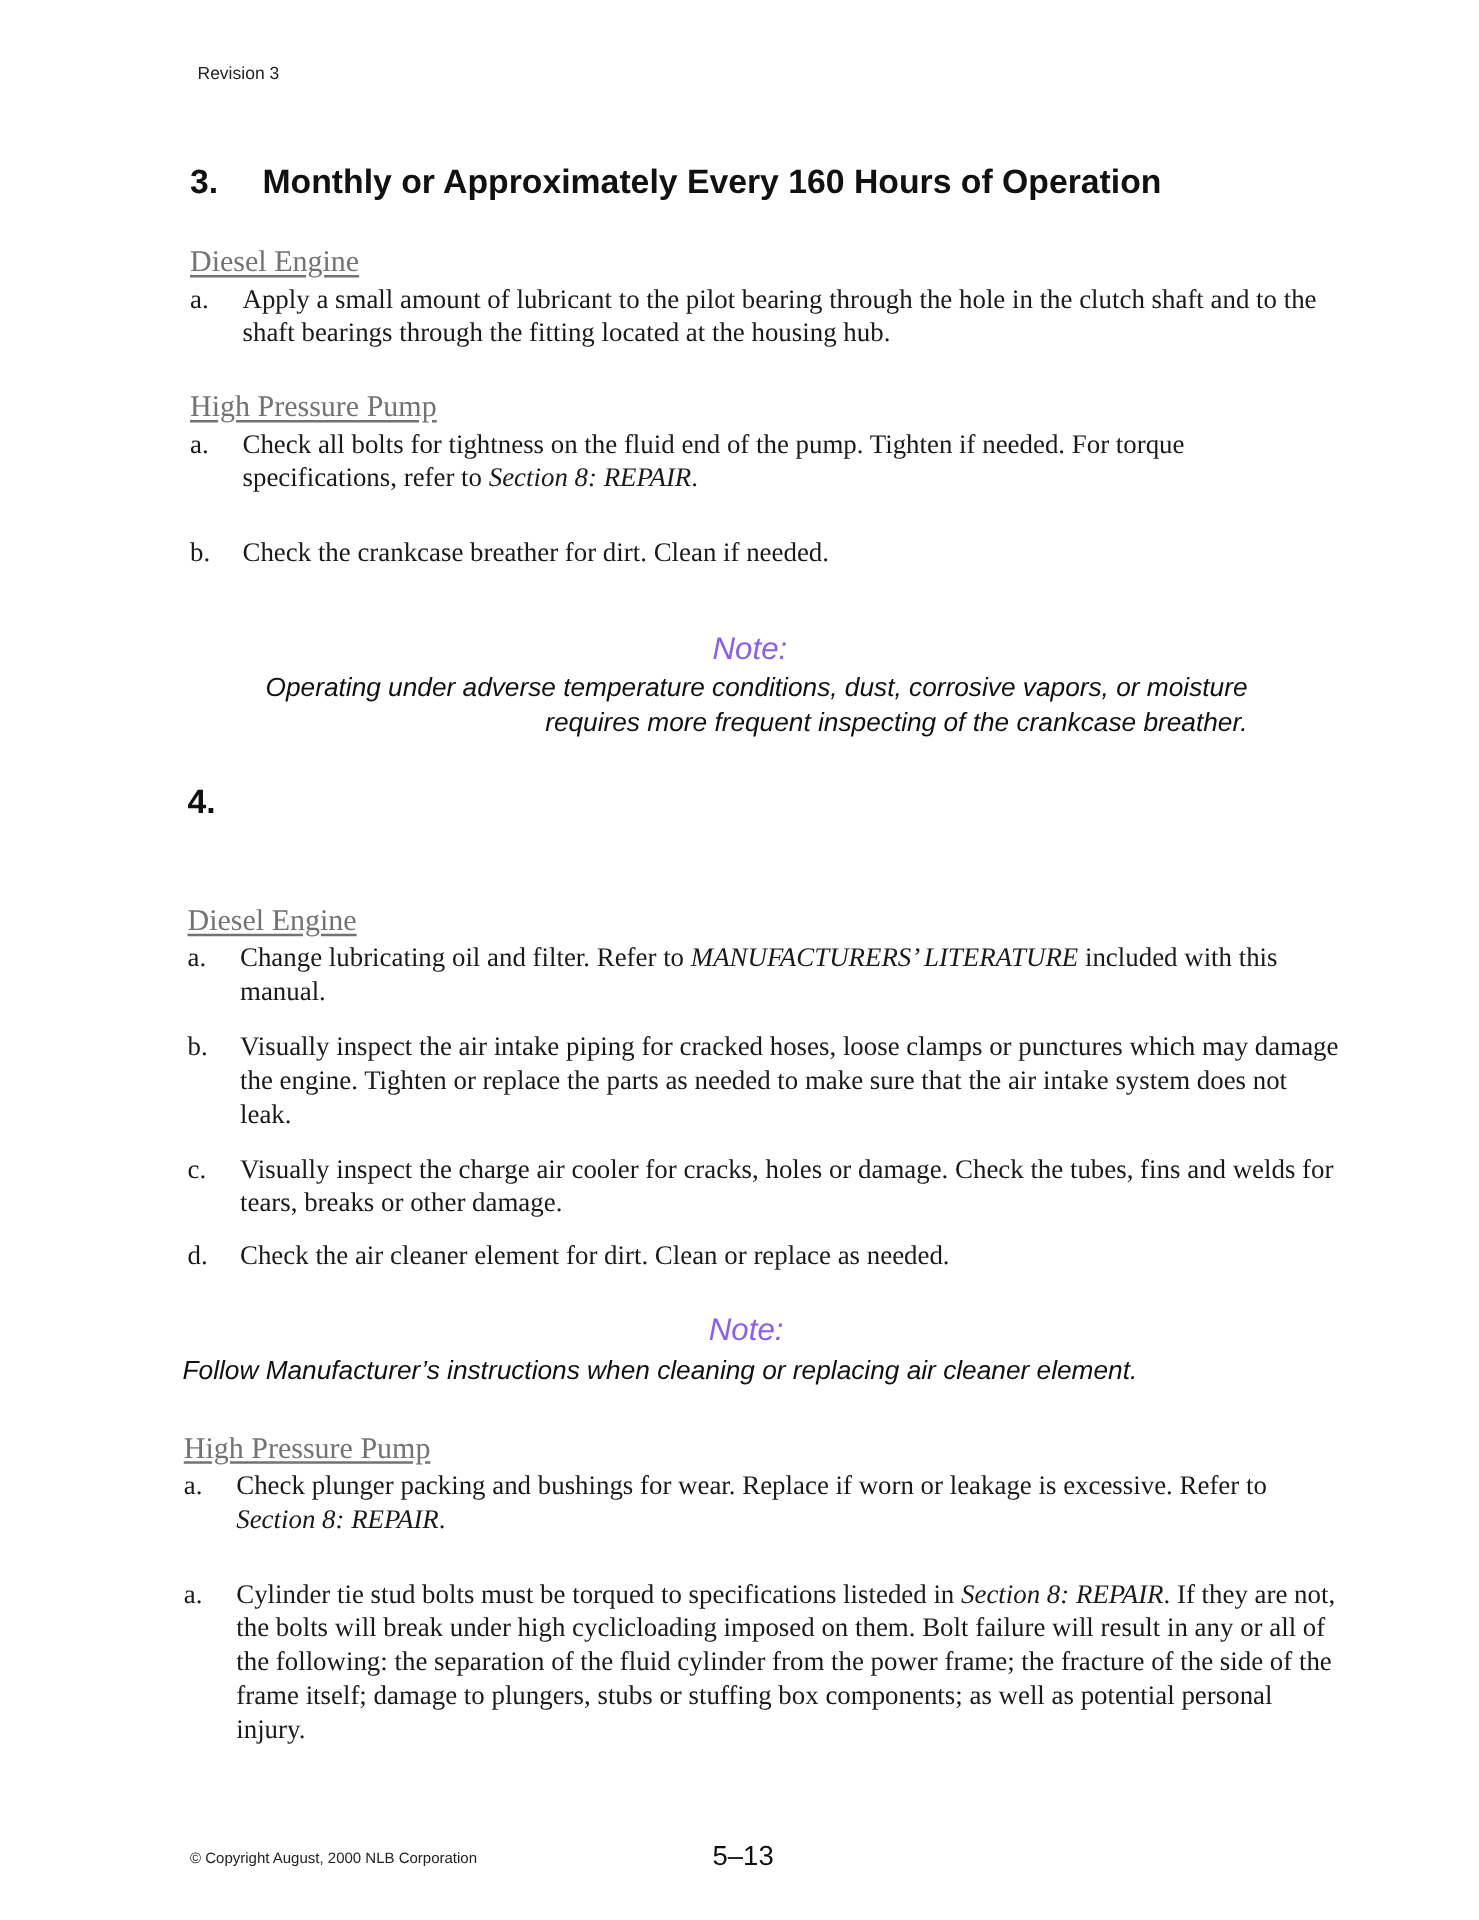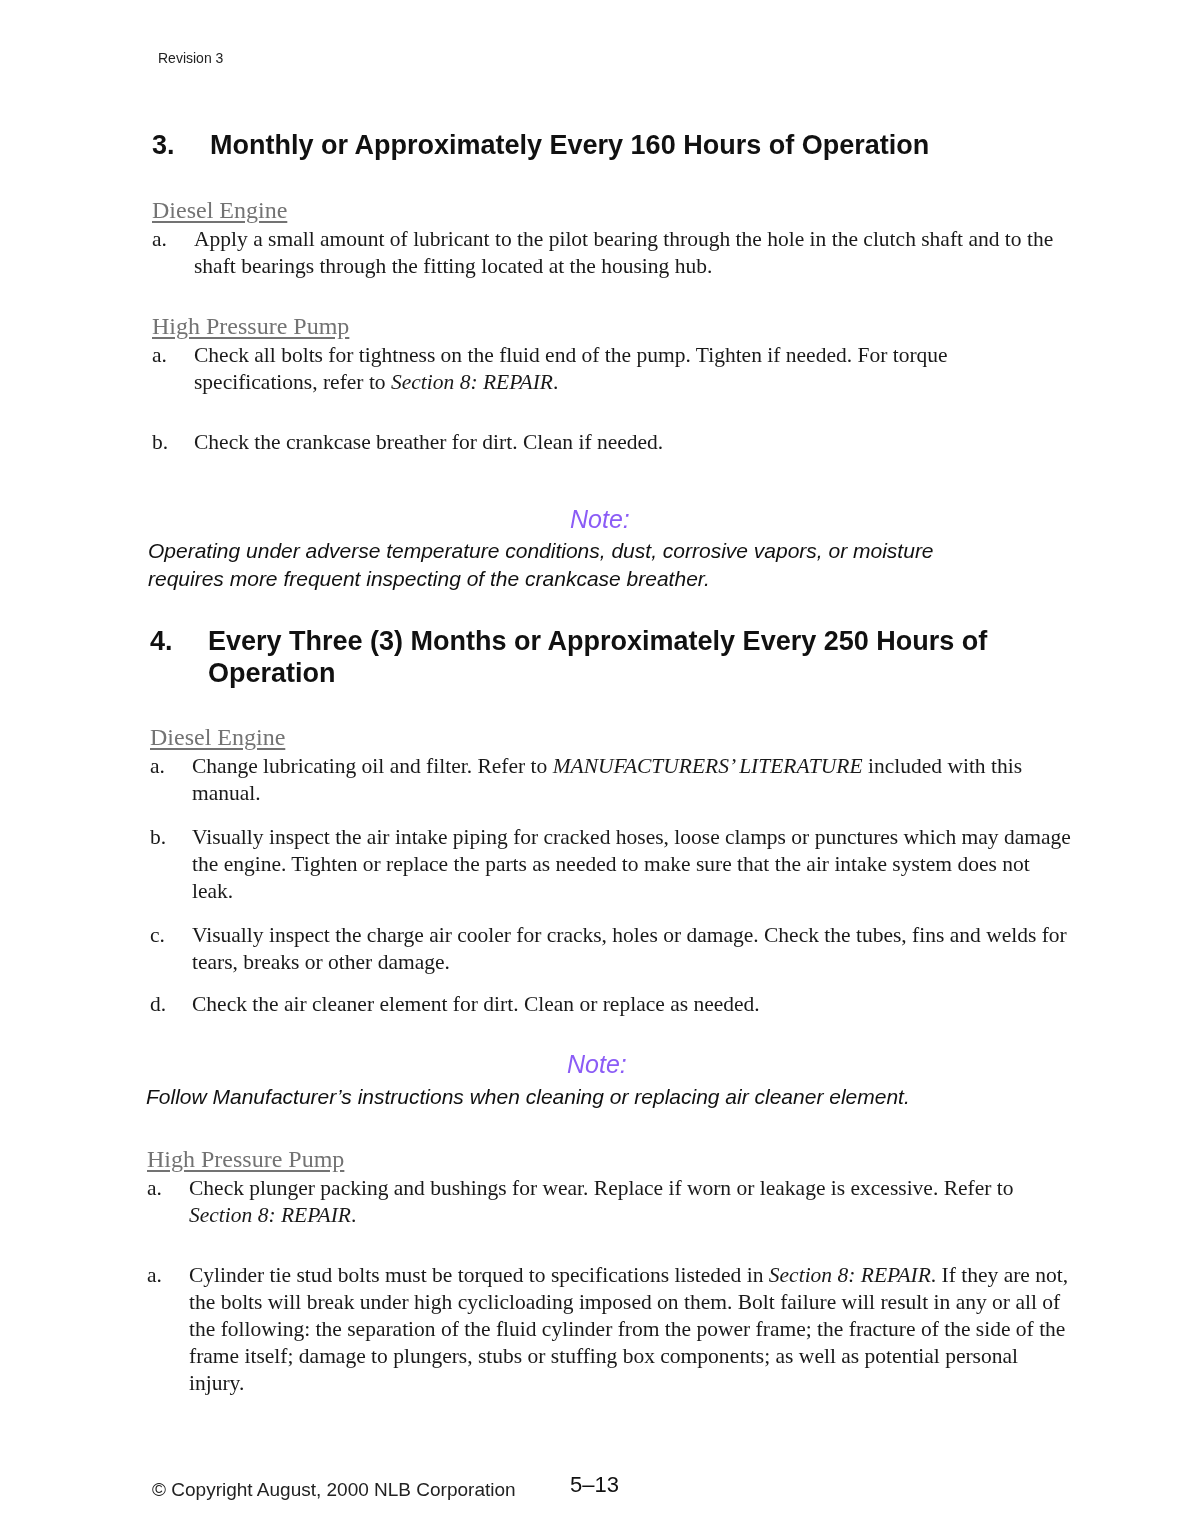--- a/index.html
+++ b/index.html
@@ -11,21 +11,21 @@
     .h1 { font-family: "Liberation Sans", sans-serif; font-weight: bold; font-size: 27px; line-height: 32px; color: #111; }
     .h1 .num { position: absolute; left: 0; top: 0; }
     .h1 .txt { position: absolute; left: 58px; top: 0; width: 860px; }
     .subhead { font-family: "Liberation Serif", serif; font-weight: normal; font-size: 24px; text-decoration: underline; text-underline-offset: 3px; color: #737373; }
     .item { font-family: "Liberation Serif", serif; font-size: 21.5px; line-height: 27px; color: #1a1a1a; }
     .item .lbl { position: absolute; left: 0; top: 0; }
     .item .body { position: absolute; left: 42px; top: 0; width: 880px; }
     .item i { font-style: italic; }
     .note-title { font-family: "Liberation Sans", sans-serif; font-style: italic; font-size: 25px; color: #8b5cf6; }
     .note-text { font-family: "Liberation Sans", sans-serif; font-style: italic; font-size: 21px; line-height: 28px; color: #111; }
-    .footer-copy { font-family: "Liberation Sans", sans-serif; font-size: 19px; color: #222; }
+    .footer-copy { font-family: "Liberation Sans", sans-serif; font-size: 12px; color: #222; }
     .footer-page { font-family: "Liberation Sans", sans-serif; font-size: 22px; color: #111; text-align: center; }
   </style>
 </head>
 <body>
 
 <div class="page">
 
   <div class="abs sans revision">Revision 3</div>
 
   <div class="abs h1" style="left:152px; top:129px; width:920px; height:34px;">
@@ -43,25 +43,24 @@
   <div class="abs item" style="left:152px; top:342px; width:922px; height:56px;">
     <span class="lbl">a.</span>
     <span class="body"><span>Check all bolts for tightness on the fluid end of the pump.  Tighten if needed.  For torque specifications, refer to </span><i>Section 8: REPAIR</i><span>.</span></span>
   </div>
   <div class="abs item" style="left:152px; top:429px; width:922px; height:28px;">
     <span class="lbl">b.</span>
     <span class="body">Check the crankcase breather for dirt.  Clean if needed.</span>
   </div>
 
   <div class="abs note-title" style="left:570px; top:505px;">Note:</div>
-  <div class="abs note-text" style="left:148px; top:537px; width:850px;">Operating under adverse temperature conditions, dust, corrosive vapors, or moisture requires more frequent inspecting of the crankcase breather.</div>
+  <div class="abs note-text" style="left:148px; top:537px; width:850px;text-align:right;">Operating under adverse temperature conditions, dust, corrosive vapors, or moisture requires more frequent inspecting of the crankcase breather.</div>
 
   <div class="abs h1" style="left:150px; top:625px; width:920px; height:70px;">
     <span class="num">4.</span>
-    <span class="txt" style="width:840px;">Every Three (3) Months or Approximately Every 250 Hours of Operation</span>
   </div>
 
   <div class="abs subhead" style="left:150px; top:724px;">Diesel Engine</div>
   <div class="abs item" style="left:150px; top:753px; width:922px; height:56px;">
     <span class="lbl">a.</span>
     <span class="body"><span>Change lubricating oil and filter.  Refer to </span><i>MANUFACTURERS’ LITERATURE</i><span> included with this manual.</span></span>
   </div>
   <div class="abs item" style="left:150px; top:824px; width:922px; height:82px;">
     <span class="lbl">b.</span>
     <span class="body">Visually inspect the air intake piping for cracked hoses, loose clamps or punctures which may damage the engine.  Tighten or replace the parts as needed to make sure that the air intake system does not leak.</span>

